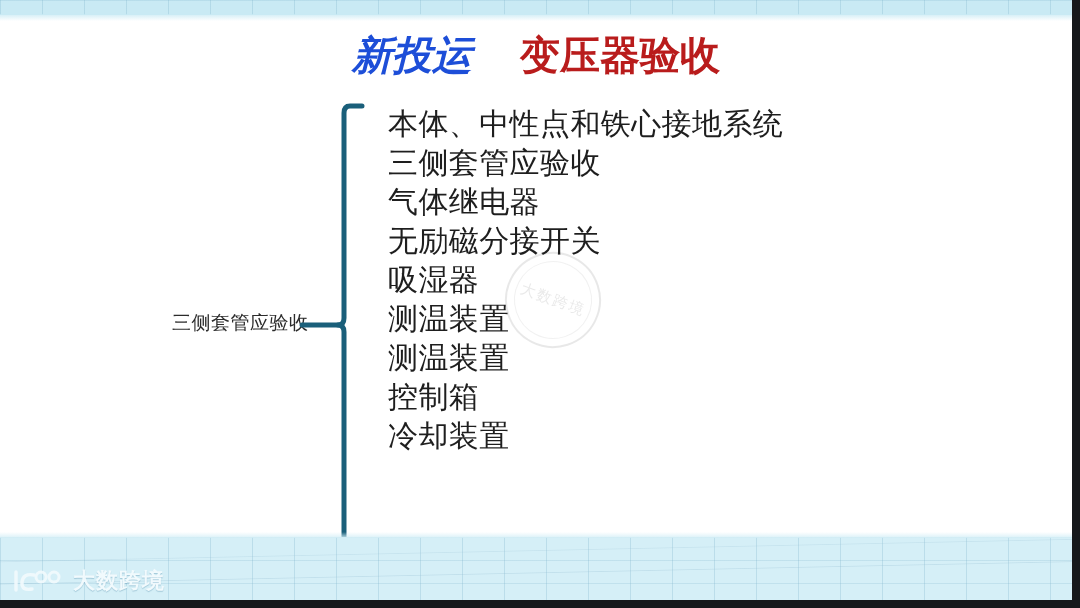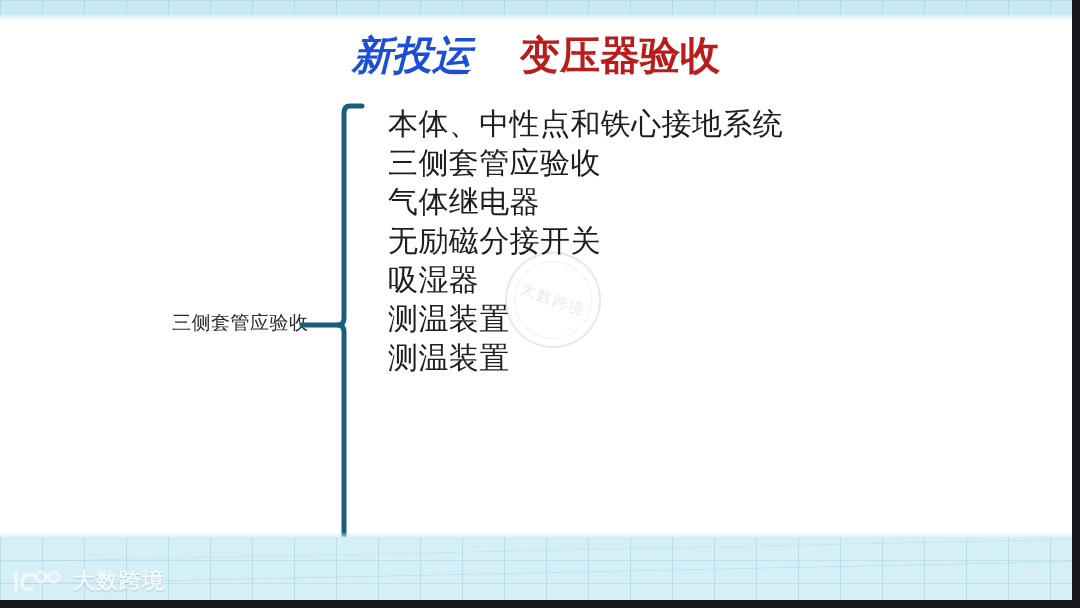--- a/index.html
+++ b/index.html
@@ -206,20 +206,22 @@
   </svg>
 
   <div class="list">
     <div class="list-item">本体、中性点和铁心接地系统</div>
     <div class="list-item">三侧套管应验收</div>
     <div class="list-item">气体继电器</div>
     <div class="list-item">无励磁分接开关</div>
     <div class="list-item">吸湿器</div>
     <div class="list-item">测温装置</div>
     <div class="list-item">测温装置</div>
+    <div class="list-item">控制箱</div>
+    <div class="list-item">冷却装置</div>
   </div>
 
   <div class="band band-bottom">
     <div class="streaks"></div>
   </div>
 
   <div class="logo">
     <span class="logo-mark">
       <svg viewBox="0 0 54 26" width="54" height="26">
         <path d="M6 4 L6 22" stroke="#f2fafd" stroke-width="3.4" stroke-linecap="round" fill="none"></path>

